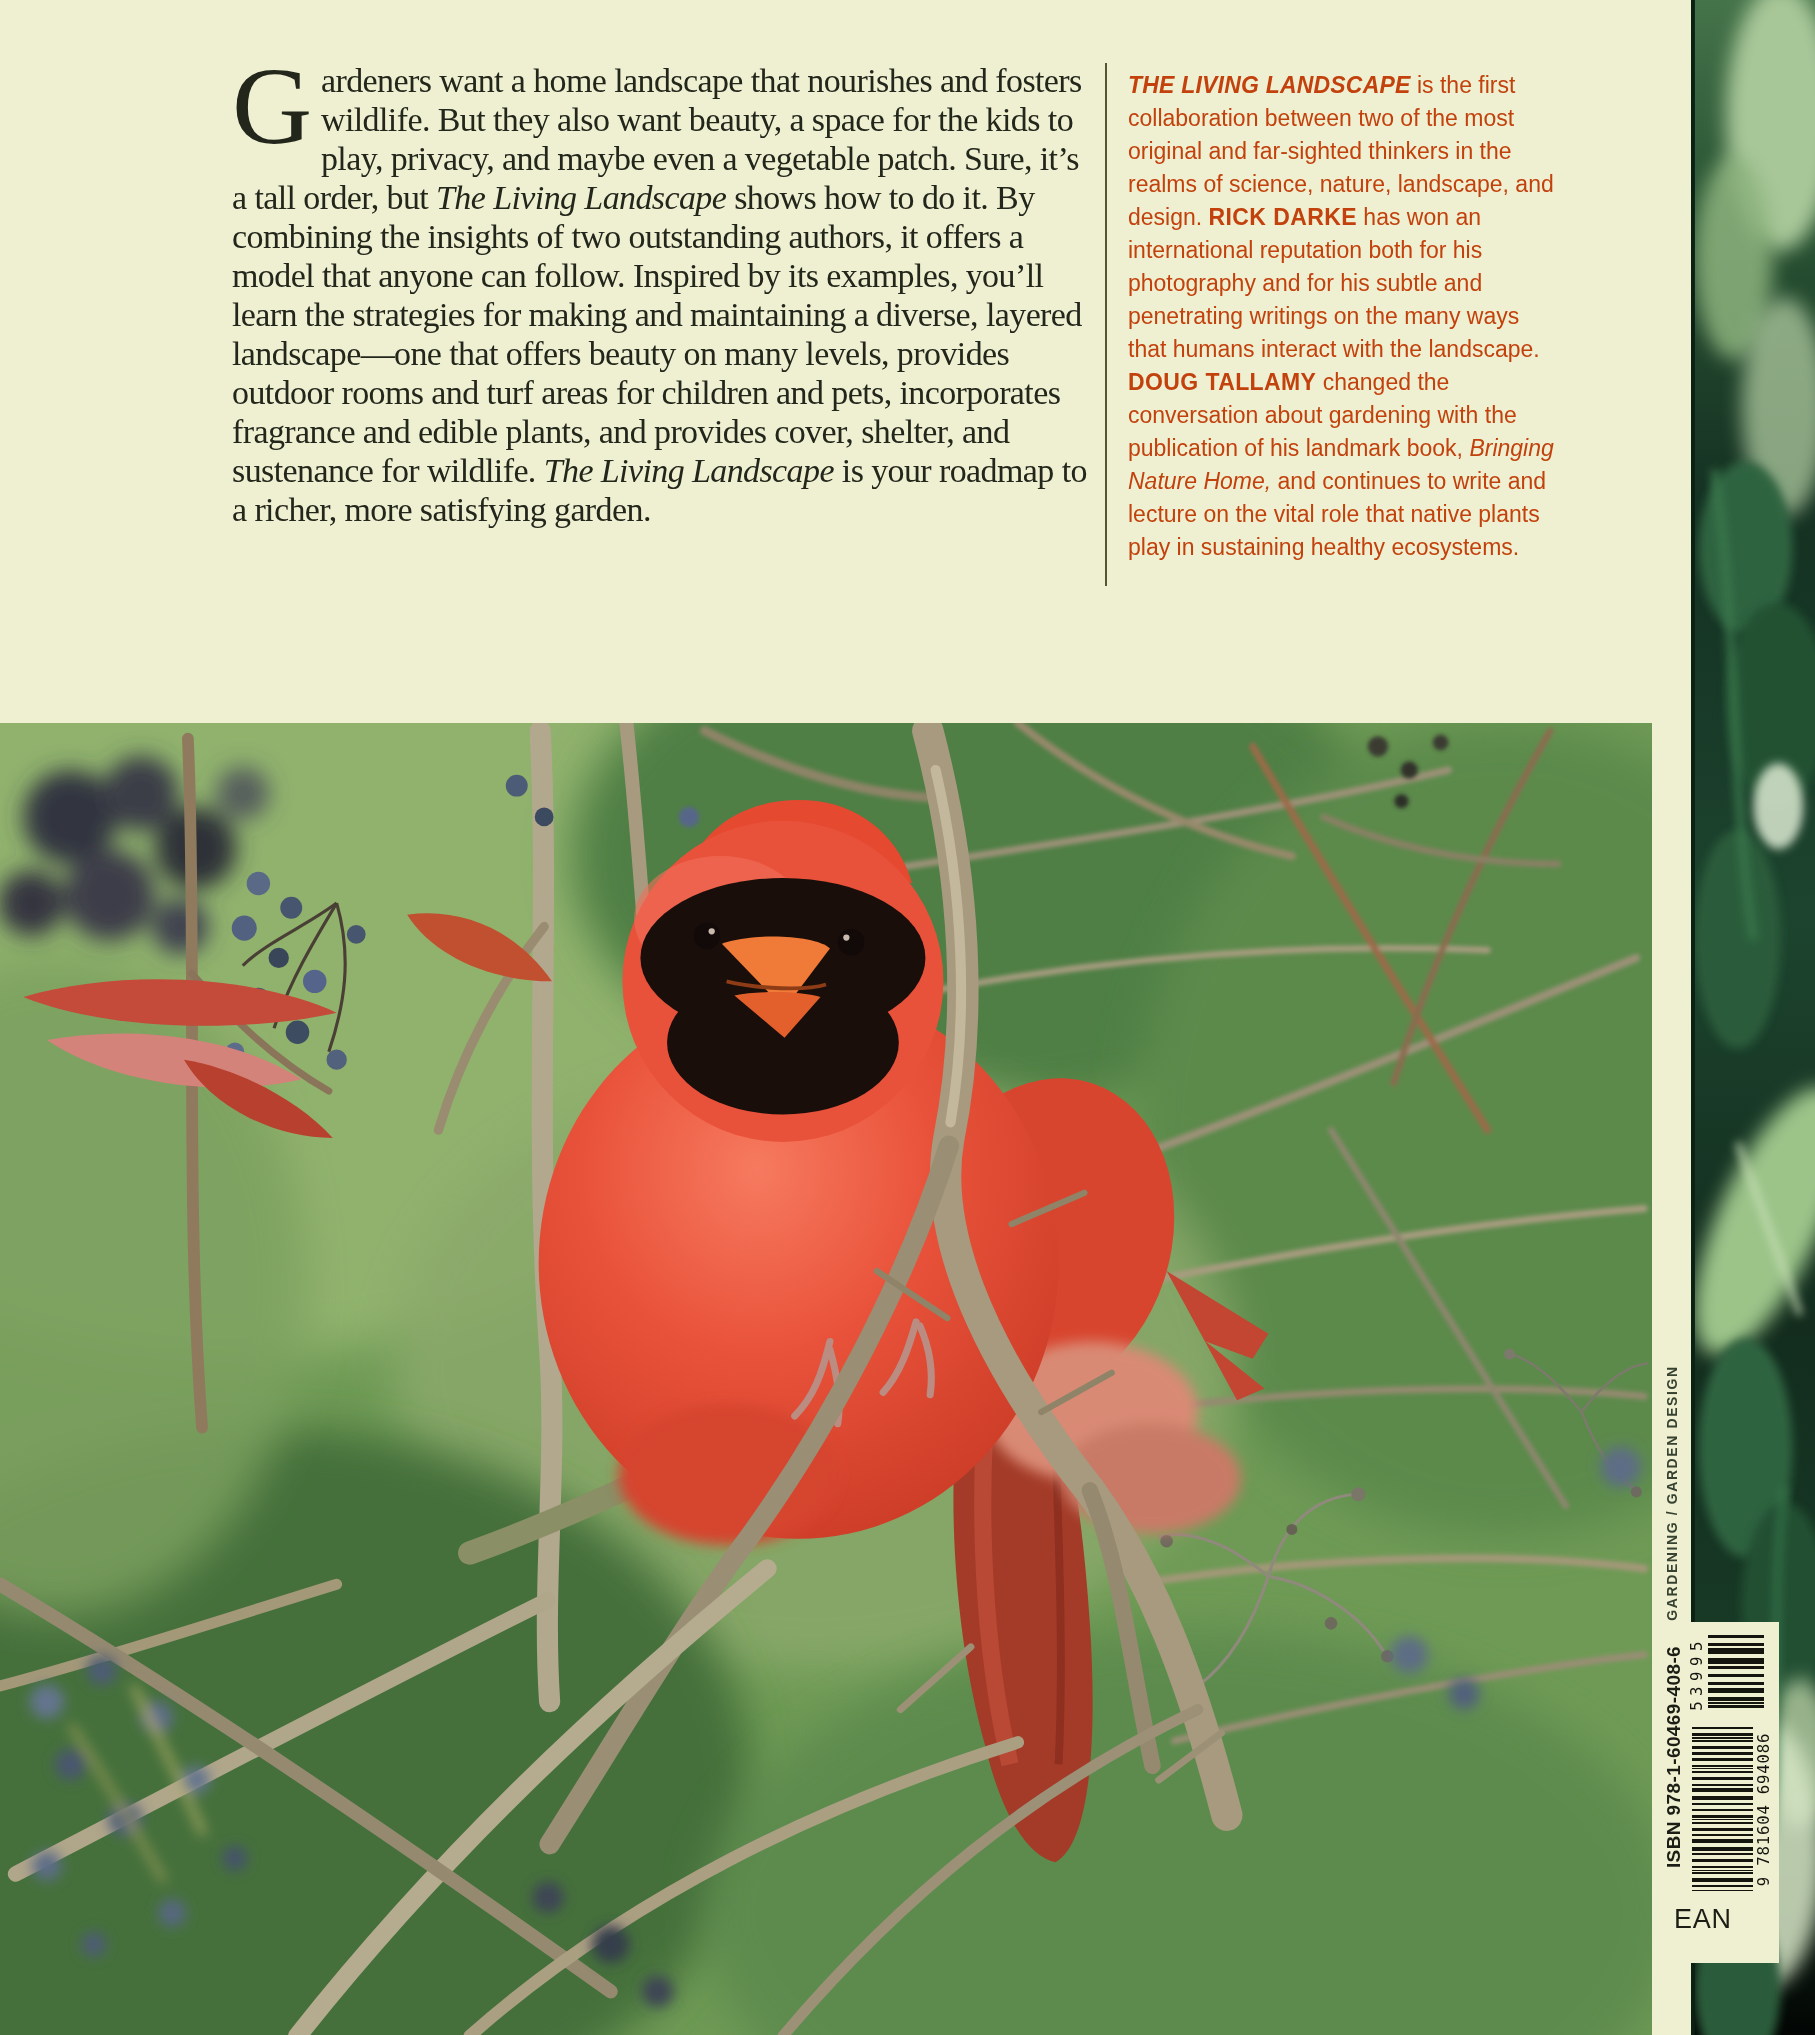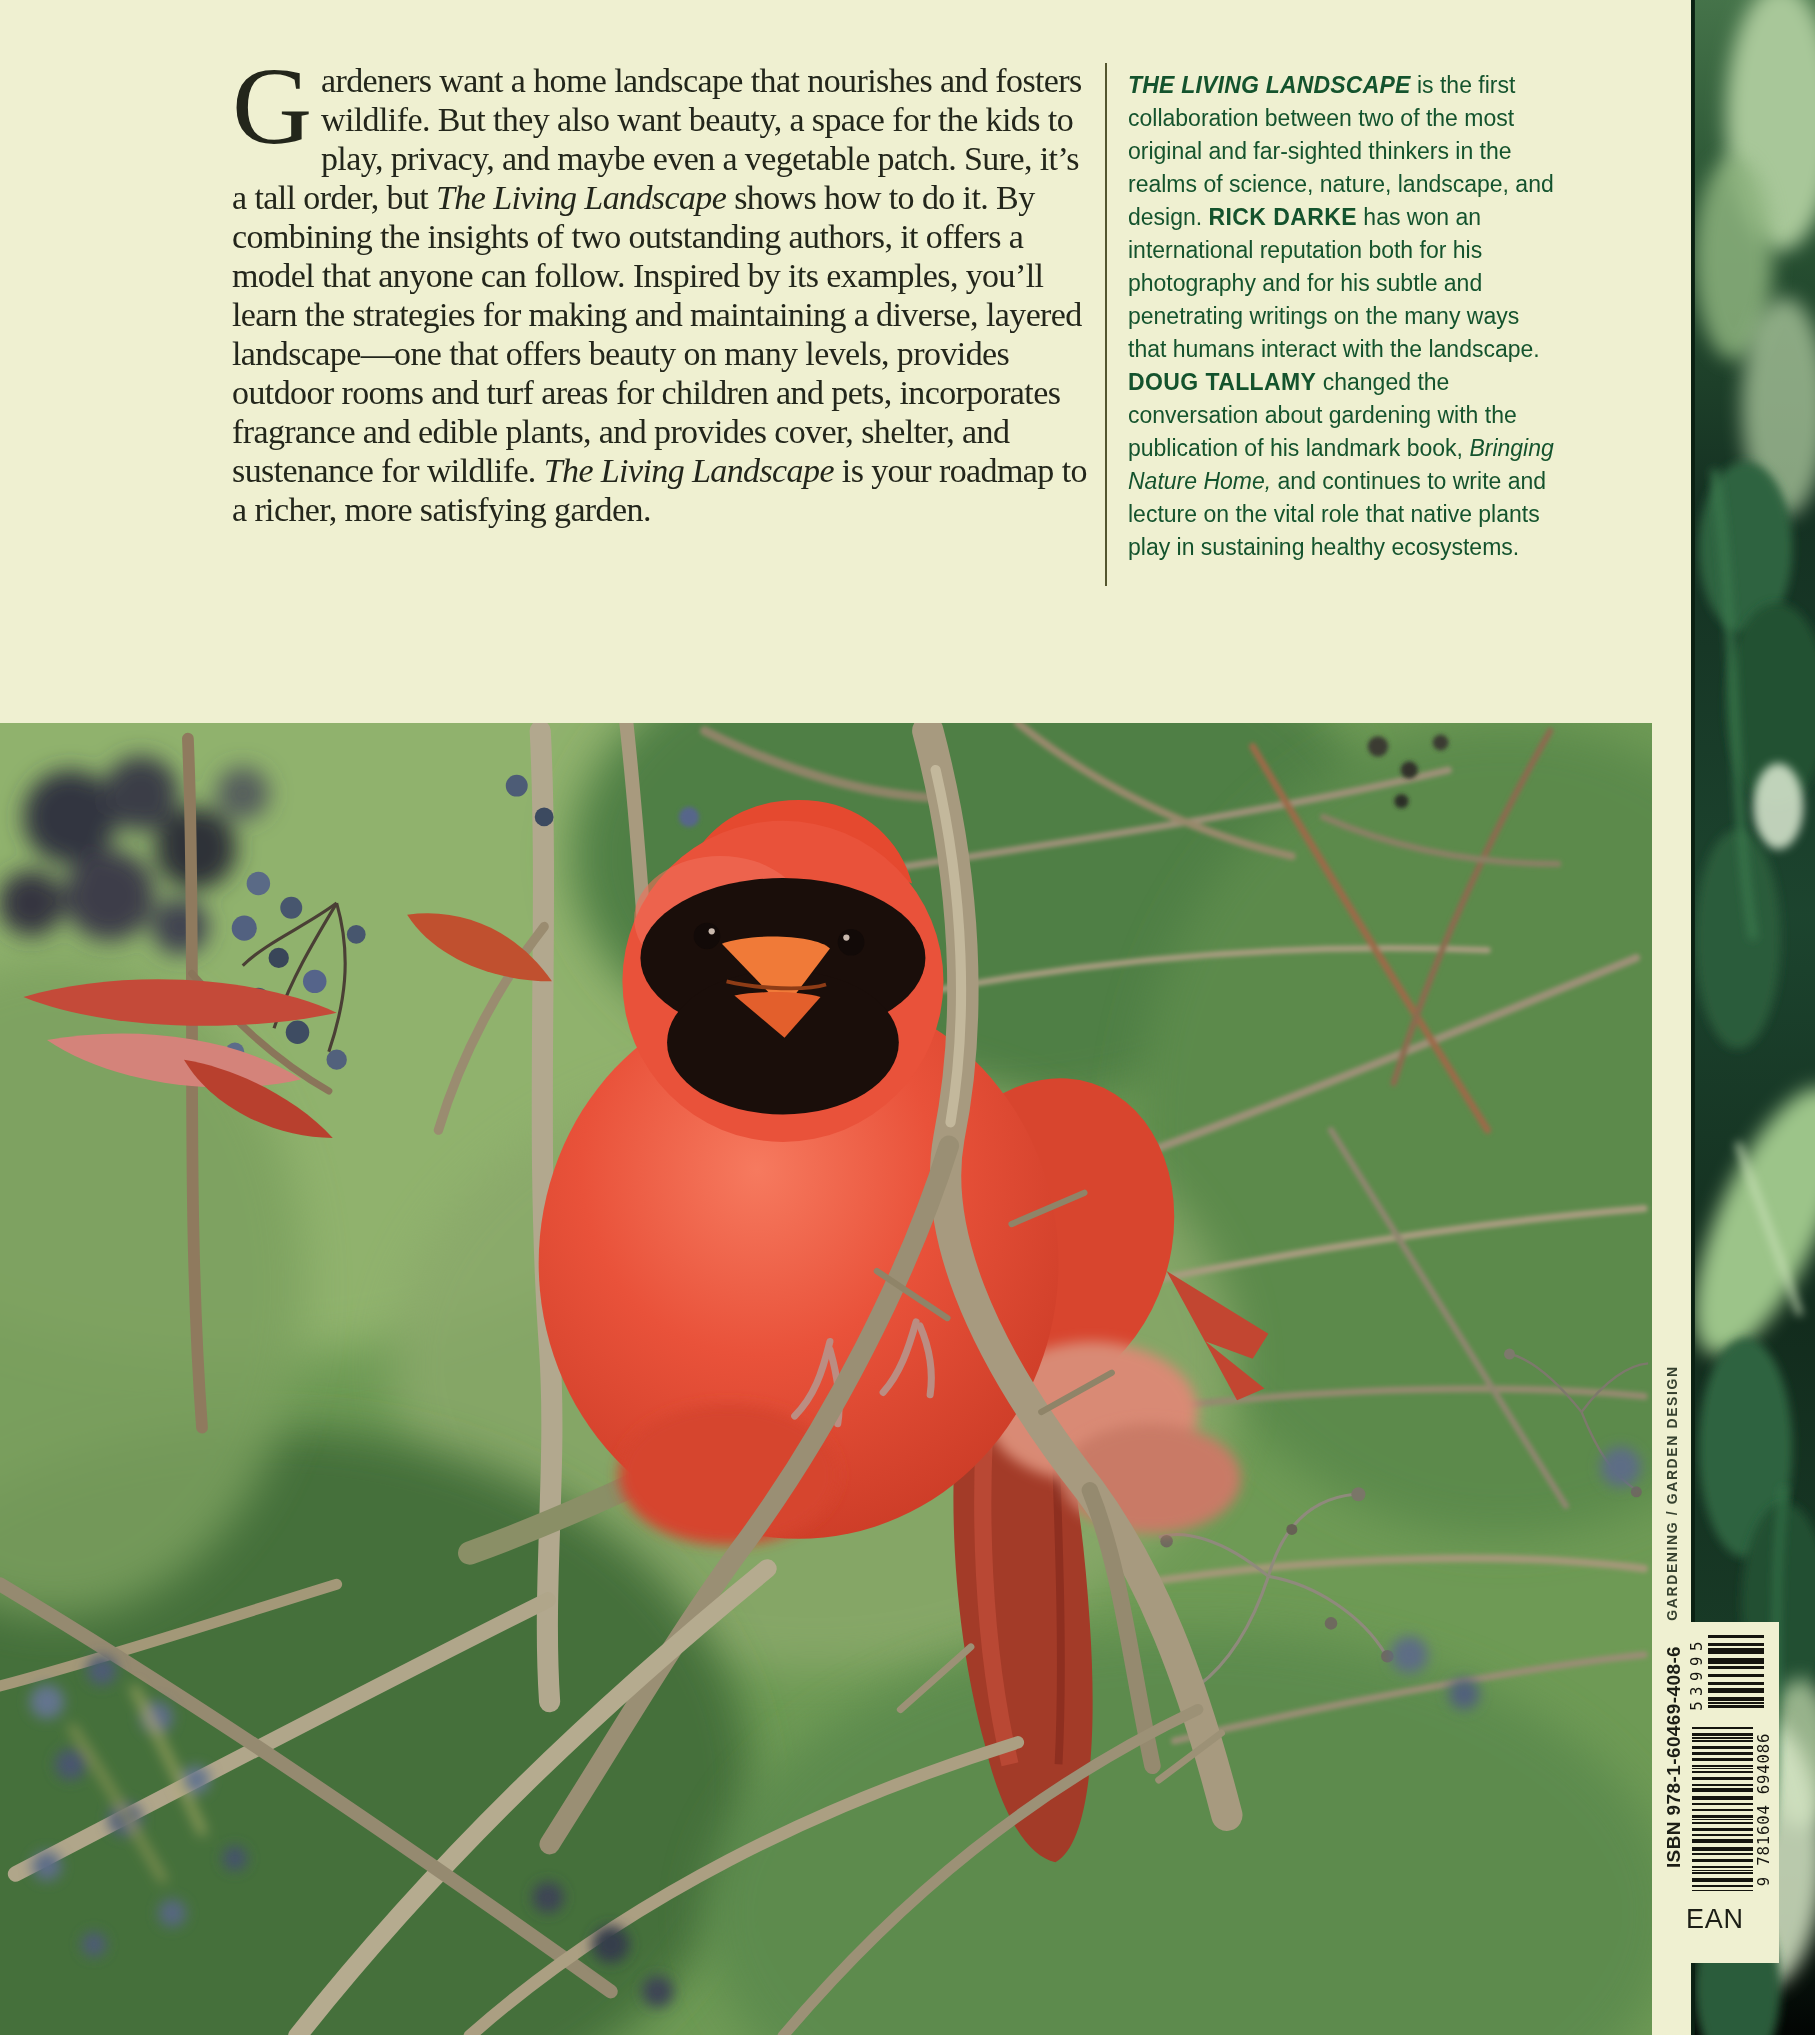--- a/index.html
+++ b/index.html
@@ -6,21 +6,21 @@
   body{background:#eff0d1;font-family:"Liberation Sans",sans-serif;}
   .cover{position:relative;width:1815px;height:2035px;background:#eff0d1;overflow:hidden;}
 
   
   .blurb{position:absolute;left:232px;top:61px;width:863px;margin:0;
     font-family:"Liberation Serif","DejaVu Serif",serif;font-size:34px;line-height:39px;
     letter-spacing:-0.6px;color:#23261b;}
   .blurb .dropcap{float:left;font-size:111px;line-height:78px;padding:6.3px 9.4px 0 0;color:#23261b;}
   .blurb i{font-style:italic;}
   .about{position:absolute;left:1128px;top:69px;width:429px;margin:0;
-    font-size:23px;line-height:33px;color:#14532d;}
+    font-size:23px;line-height:33px;color:#c2410c;}
   .about .bi{font-weight:bold;font-style:italic;letter-spacing:0.2px;}
   .about b{font-weight:bold;letter-spacing:0.4px;}
   .about i{font-style:italic;}
   .divider{position:absolute;left:1105px;top:63px;width:2.3px;height:523px;background:#54562f;}
 
   
   .photo{position:absolute;left:0;top:723px;width:1652px;height:1313px;overflow:hidden;}
   .photo svg{display:block;width:100%;height:100%;}
   .foliage{position:absolute;left:1691px;top:0;width:124px;height:2035px;overflow:hidden;}
   .foliage svg{display:block;width:100%;height:100%;}
@@ -41,21 +41,21 @@
   .addon-digits span{font-family:"DejaVu Sans Mono",monospace;font-size:15.7px;color:#15150f;letter-spacing:5.5px;}
   .main-digits{left:100px;top:103px;width:21px;height:168px;}
   .main-digits span{font-family:"DejaVu Sans Mono",monospace;font-size:15.7px;color:#15150f;letter-spacing:0.8px;}
   .bc{position:absolute;}
   .bc-addon{left:55px;top:12.5px;width:56px;height:77px;
     background:repeating-linear-gradient(180deg,#15150f 0 3.1px,rgba(0,0,0,0) 3.1px 7.8px),
                repeating-linear-gradient(180deg,#15150f 0 2.3px,rgba(0,0,0,0) 2.3px 13.3px);}
   .bc-main{left:39px;top:105px;width:61px;height:164px;
     background:repeating-linear-gradient(180deg,#15150f 0 2.3px,rgba(0,0,0,0) 2.3px 6.3px),
                repeating-linear-gradient(180deg,#15150f 0 1.6px,rgba(0,0,0,0) 1.6px 10.2px);}
-  .ean{position:absolute;left:33px;top:282px;font-size:27px;color:#1c1e16;letter-spacing:0.8px;}
+  .ean{position:absolute;left:21px;top:282px;font-size:27px;color:#1c1e16;letter-spacing:0.8px;}
 </style>
 </head>
 <body>
 
 <div class="cover">
 
   <p class="blurb"><span class="dropcap">G</span><span>ardeners want a home landscape that nourishes and fosters wildlife. But they also want beauty, a space for the kids to play, privacy, and maybe even a vegetable patch. Sure, it’s a tall order, but </span><i>The Living Landscape</i><span> shows how to do it. By combining the insights of two outstanding authors, it offers a model that anyone can follow. Inspired by its examples, you’ll learn the strategies for making and maintaining a diverse, layered landscape—one that offers beauty on many levels, provides outdoor rooms and turf areas for children and pets, incorporates fragrance and edible plants, and provides cover, shelter, and sustenance for wildlife. </span><i>The Living Landscape</i><span> is your roadmap to a richer, more satisfying garden.</span></p>
 
   <div class="divider"></div>
 

